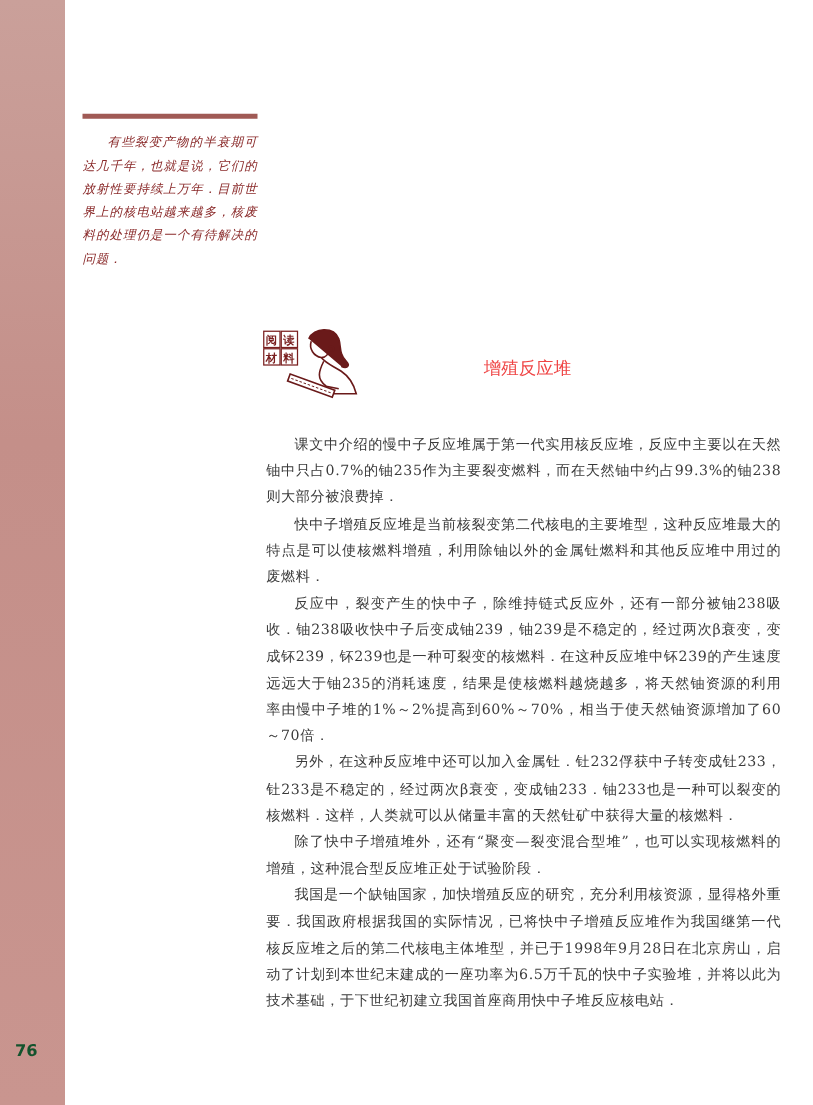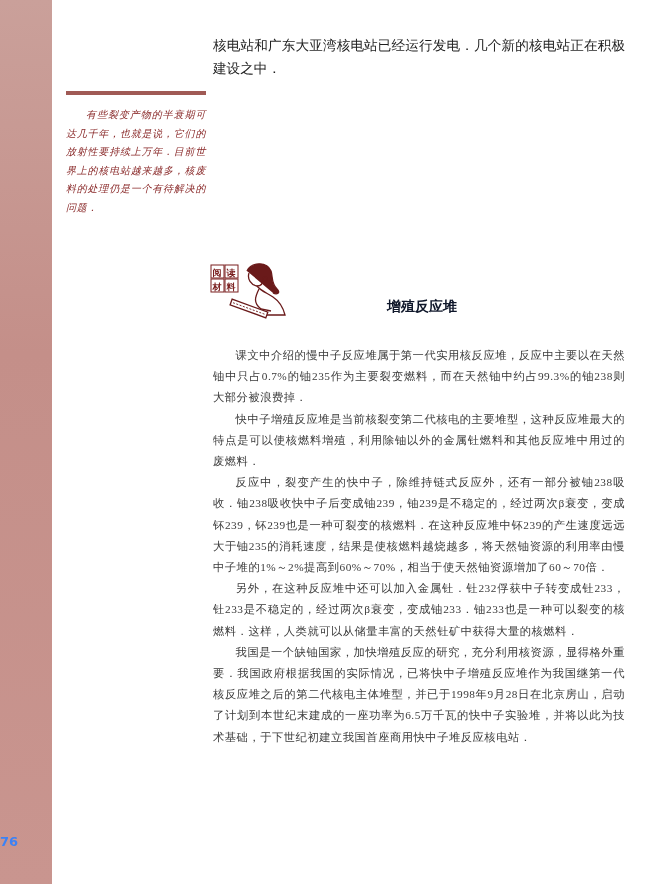--- a/index.html
+++ b/index.html
@@ -8,23 +8,23 @@
     background: #ffffff;
     font-family: "DejaVu Serif", serif;
     color: #2a2a2a;
   }
   .left-strip {
     position: absolute; left: 0; top: 0; width: 52px; height: 884px;
     background: #c8968f;
     background-image: linear-gradient(180deg, #caa09a 0%, #c48f89 40%, #c9958f 100%);
   }
   .page-number {
-    position: absolute; left: 0; top: 834px;
+    position: absolute; left: 12px; top: 834px;
     font-family: "DejaVu Sans", sans-serif; font-weight: bold;
-    font-size: 13px; color: #3b82f6;
+    font-size: 13px; color: #14532d;
   }
   .margin-rule {
     position: absolute; left: 66px; top: 91px; width: 140px; height: 4px;
     background: #a05a55;
   }
   .margin-note {
     position: absolute; left: 66px; top: 106px; width: 140px;
     font-size: 10px; line-height: 18.5px; color: #8a2a2a;
     font-style: italic; letter-spacing: 0.6px;
   }
@@ -33,43 +33,42 @@
     position: absolute; left: 213px; top: 34px; width: 412px;
     font-size: 13.6px; line-height: 22.6px; color: #1e1e1e;
   }
   .main-top p { margin: 0; text-align: justify; }
   .main-top p.indent { text-indent: 2em; }
   .reading-badge {
     position: absolute; left: 207px; top: 259px; width: 90px; height: 62px;
   }
   .section-title {
     position: absolute; left: 387px; top: 286px;
-    font-family: "DejaVu Sans", sans-serif; font-weight: bold;
-    font-size: 14px; color: #0f172a; margin-top: 12px;
+    font-family: "DejaVu Sans", sans-serif; font-weight: normal;
+    font-size: 14px; color: #ef4444;
   }
   .reading-body {
     position: absolute; left: 213px; top: 345px; width: 412px;
     font-size: 11.3px; line-height: 21.2px; color: #3a3a3a;
     letter-spacing: 0.5px;
   }
-  .reading-body p { margin: 0; text-align: justify; text-indent: 2em; font-family: Liberation Serif, serif; }
+  .reading-body p { margin: 0; text-align: justify; text-indent: 2em; }
 </style>
 </head>
 <body>
 
 <div class="left-strip"></div>
 <div class="page-number">76</div>
 
 <div class="margin-rule"></div>
 <div class="margin-note">
   <p>有些裂变产物的半衰期可达几千年，也就是说，它们的放射性要持续上万年．目前世界上的核电站越来越多，核废料的处理仍是一个有待解决的问题．</p>
 </div>
 
 <div class="main-top">
-  <p>核电站和广东大亚湾核电站已经运行发电．几个新的核电站正在积极建设之中．</p>
 </div>
 
 <div class="reading-badge">
   <svg width="90" height="62" viewBox="0 0 90 62">
     <g fill="#7a1f1f" font-family="DejaVu Sans, sans-serif" font-size="9" font-weight="bold">
       <rect x="4" y="6" width="13" height="13" fill="none" stroke="#7a1f1f" stroke-width="1"></rect>
       <rect x="18" y="6" width="13" height="13" fill="none" stroke="#7a1f1f" stroke-width="1"></rect>
       <rect x="4" y="20" width="13" height="13" fill="none" stroke="#7a1f1f" stroke-width="1"></rect>
       <rect x="18" y="20" width="13" height="13" fill="none" stroke="#7a1f1f" stroke-width="1"></rect>
       <text x="5.5" y="16.5">阅</text>
@@ -91,14 +90,15 @@
   </svg>
 </div>
 
 <div class="section-title">增殖反应堆</div>
 
 <div class="reading-body">
   <p>课文中介绍的慢中子反应堆属于第一代实用核反应堆，反应中主要以在天然铀中只占0.7%的铀235作为主要裂变燃料，而在天然铀中约占99.3%的铀238则大部分被浪费掉．</p>
   <p>快中子增殖反应堆是当前核裂变第二代核电的主要堆型，这种反应堆最大的特点是可以使核燃料增殖，利用除铀以外的金属钍燃料和其他反应堆中用过的废燃料．</p>
   <p>反应中，裂变产生的快中子，除维持链式反应外，还有一部分被铀238吸收．铀238吸收快中子后变成铀239，铀239是不稳定的，经过两次β衰变，变成钚239，钚239也是一种可裂变的核燃料．在这种反应堆中钚239的产生速度远远大于铀235的消耗速度，结果是使核燃料越烧越多，将天然铀资源的利用率由慢中子堆的1%～2%提高到60%～70%，相当于使天然铀资源增加了60～70倍．</p>
   <p>另外，在这种反应堆中还可以加入金属钍．钍232俘获中子转变成钍233，钍233是不稳定的，经过两次β衰变，变成铀233．铀233也是一种可以裂变的核燃料．这样，人类就可以从储量丰富的天然钍矿中获得大量的核燃料．</p>
+  <p>除了快中子增殖堆外，还有“聚变—裂变混合型堆”，也可以实现核燃料的增殖，这种混合型反应堆正处于试验阶段．</p>
   <p>我国是一个缺铀国家，加快增殖反应的研究，充分利用核资源，显得格外重要．我国政府根据我国的实际情况，已将快中子增殖反应堆作为我国继第一代核反应堆之后的第二代核电主体堆型，并已于1998年9月28日在北京房山，启动了计划到本世纪末建成的一座功率为6.5万千瓦的快中子实验堆，并将以此为技术基础，于下世纪初建立我国首座商用快中子堆反应核电站．</p>
 </div>
 
 </body></html>

